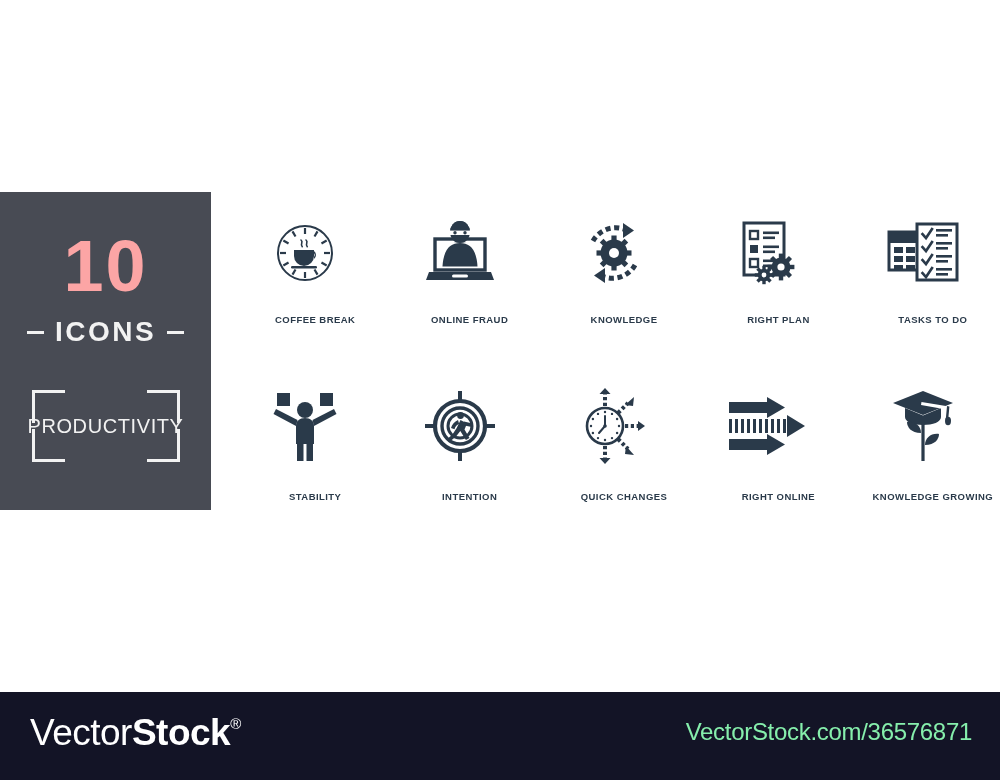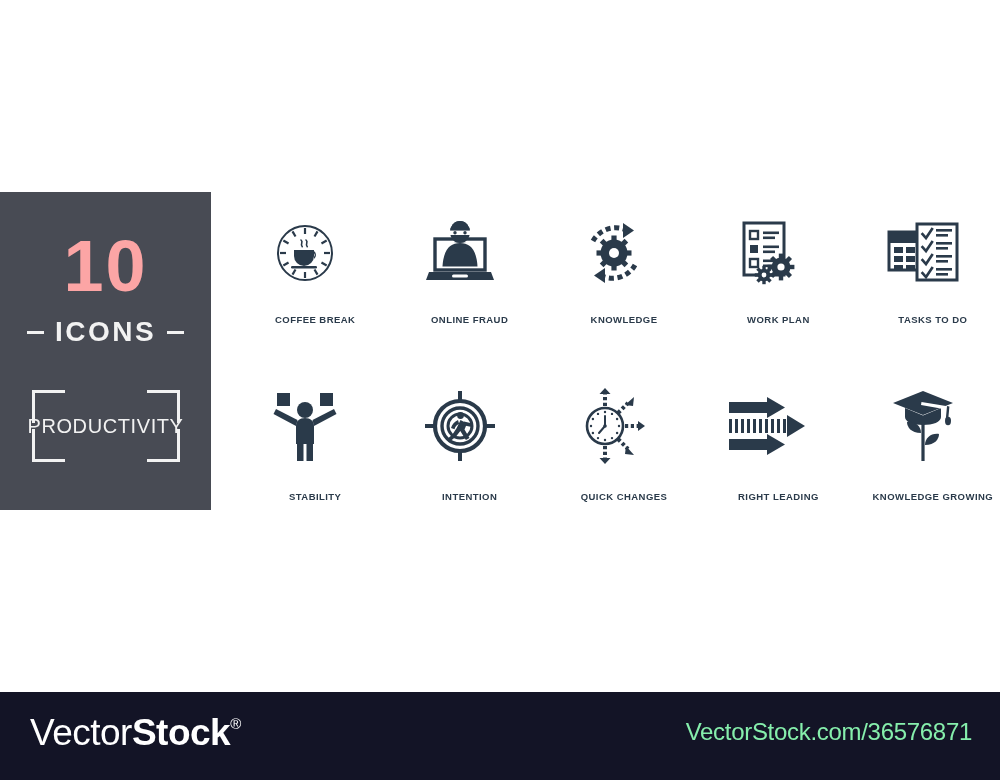--- a/index.html
+++ b/index.html
@@ -291,21 +291,21 @@
               <rect x="-1.7" y="-9.2" width="3.4" height="4" transform="rotate(135)"></rect>
               <rect x="-1.7" y="-9.2" width="3.4" height="4" transform="rotate(180)"></rect>
               <rect x="-1.7" y="-9.2" width="3.4" height="4" transform="rotate(225)"></rect>
               <rect x="-1.7" y="-9.2" width="3.4" height="4" transform="rotate(270)"></rect>
               <rect x="-1.7" y="-9.2" width="3.4" height="4" transform="rotate(315)"></rect>
             </g>
             <circle r="2.4" fill="#ffffff"></circle>
           </g>
         </svg>
       </div>
-      <div class="icon-label">WORK PLAN</div>
+      <div class="icon-label">RIGHT PLAN</div>
     </div>
 
     <div class="icon-cell">
       <div class="icon-art">
         <svg width="76" height="62" viewBox="0 0 76 62" fill="#2a3a4a">
           <rect x="4" y="10" width="40" height="38" fill="none" stroke="#2a3a4a" stroke-width="3"></rect>
           <rect x="4" y="10" width="40" height="11" fill="#2a3a4a"></rect>
           <g>
             <rect x="9" y="25" width="9" height="6"></rect>
             <rect x="21" y="25" width="9" height="6"></rect>
@@ -449,21 +449,21 @@
             <line x1="2" y1="32" x2="62" y2="32" stroke="#2a3a4a" stroke-width="14" stroke-dasharray="3 3"></line>
             <path d="M60 21 l18 11 -18 11 z"></path>
           </g>
 
           <g>
             <rect x="2" y="45" width="40" height="11"></rect>
             <path d="M40 40 l18 10.5 -18 10.5 z"></path>
           </g>
         </svg>
       </div>
-      <div class="icon-label">RIGHT LEADING</div>
+      <div class="icon-label">RIGHT ONLINE</div>
     </div>
 
     <div class="icon-cell">
       <div class="icon-art">
         <svg width="64" height="74" viewBox="0 0 64 74" fill="#2a3a4a">
           <path d="M32 2 L62 14 32 26 2 14 z"></path>
           <path d="M14 19 v9 c0 5 8 8 18 8 s18 -3 18 -8 v-9 l-18 7.5 z"></path>
           <path d="M30.5 13 L58 17.5 55.5 20.5 30 16 z" fill="#ffffff"></path>
           <path d="M56 17 l2.4 0.6 -1.2 13 -2.4 -0.4 z"></path>
           <ellipse cx="57" cy="32" rx="3" ry="4.2"></ellipse>

